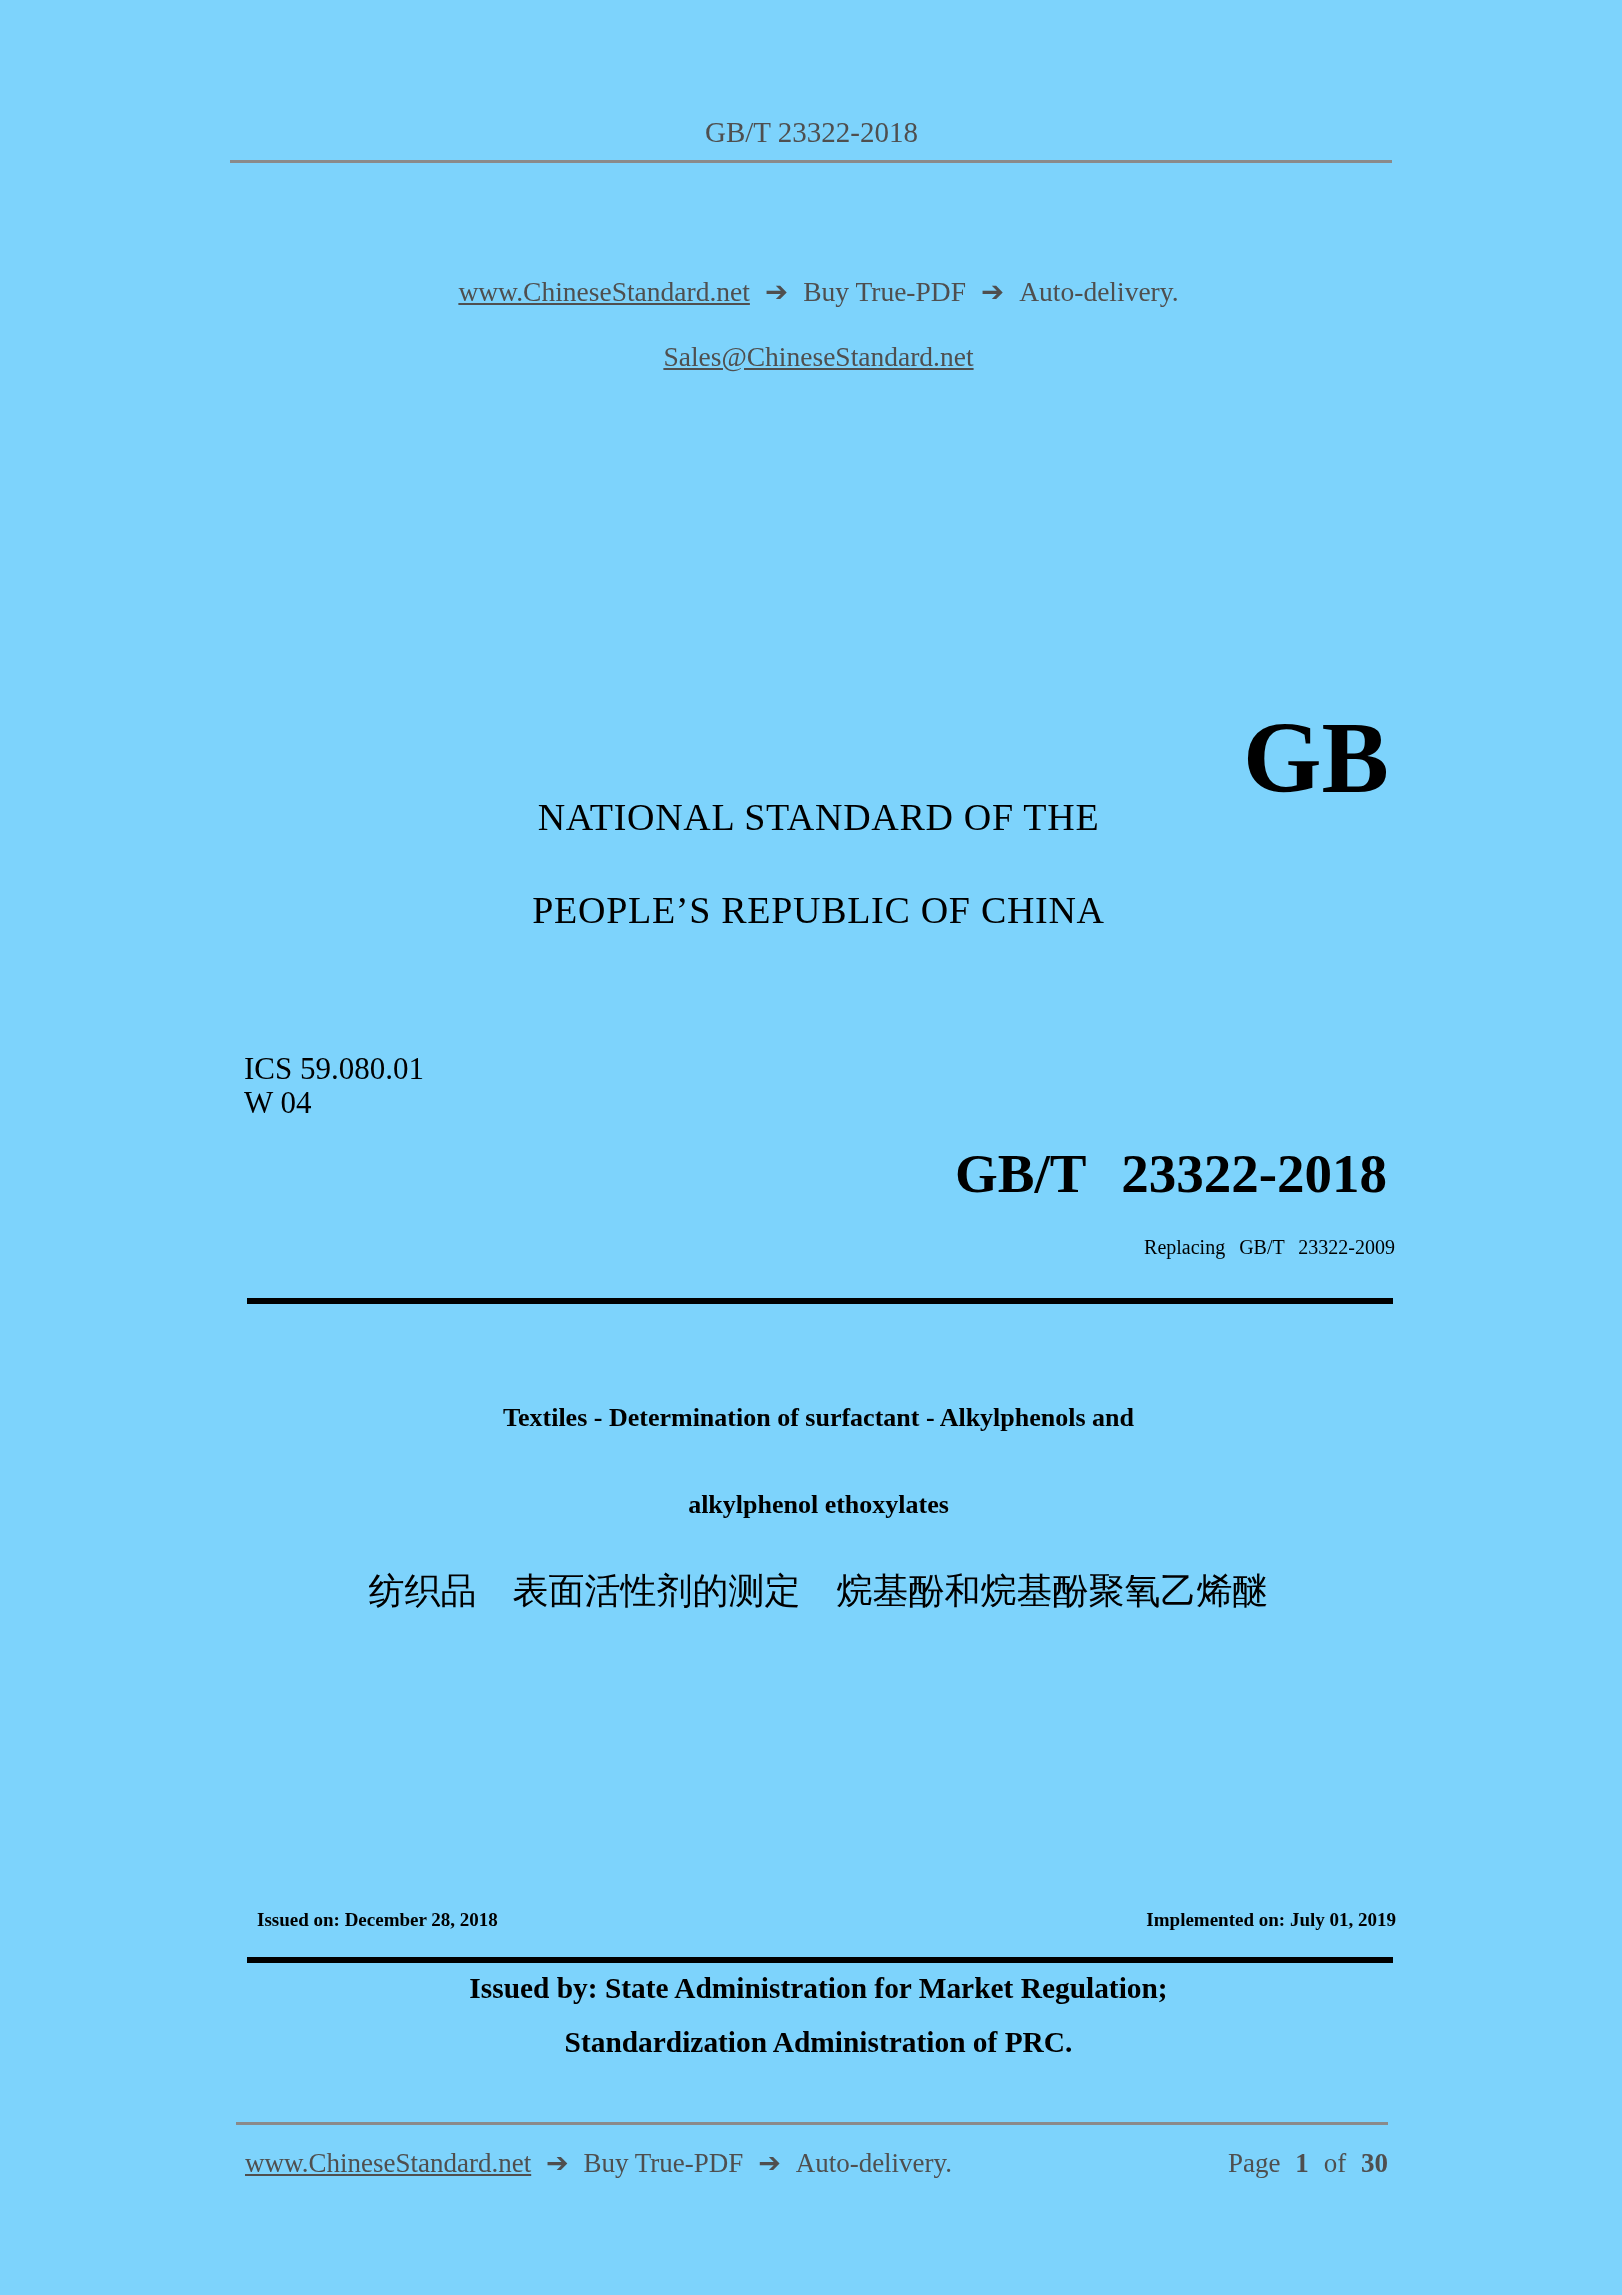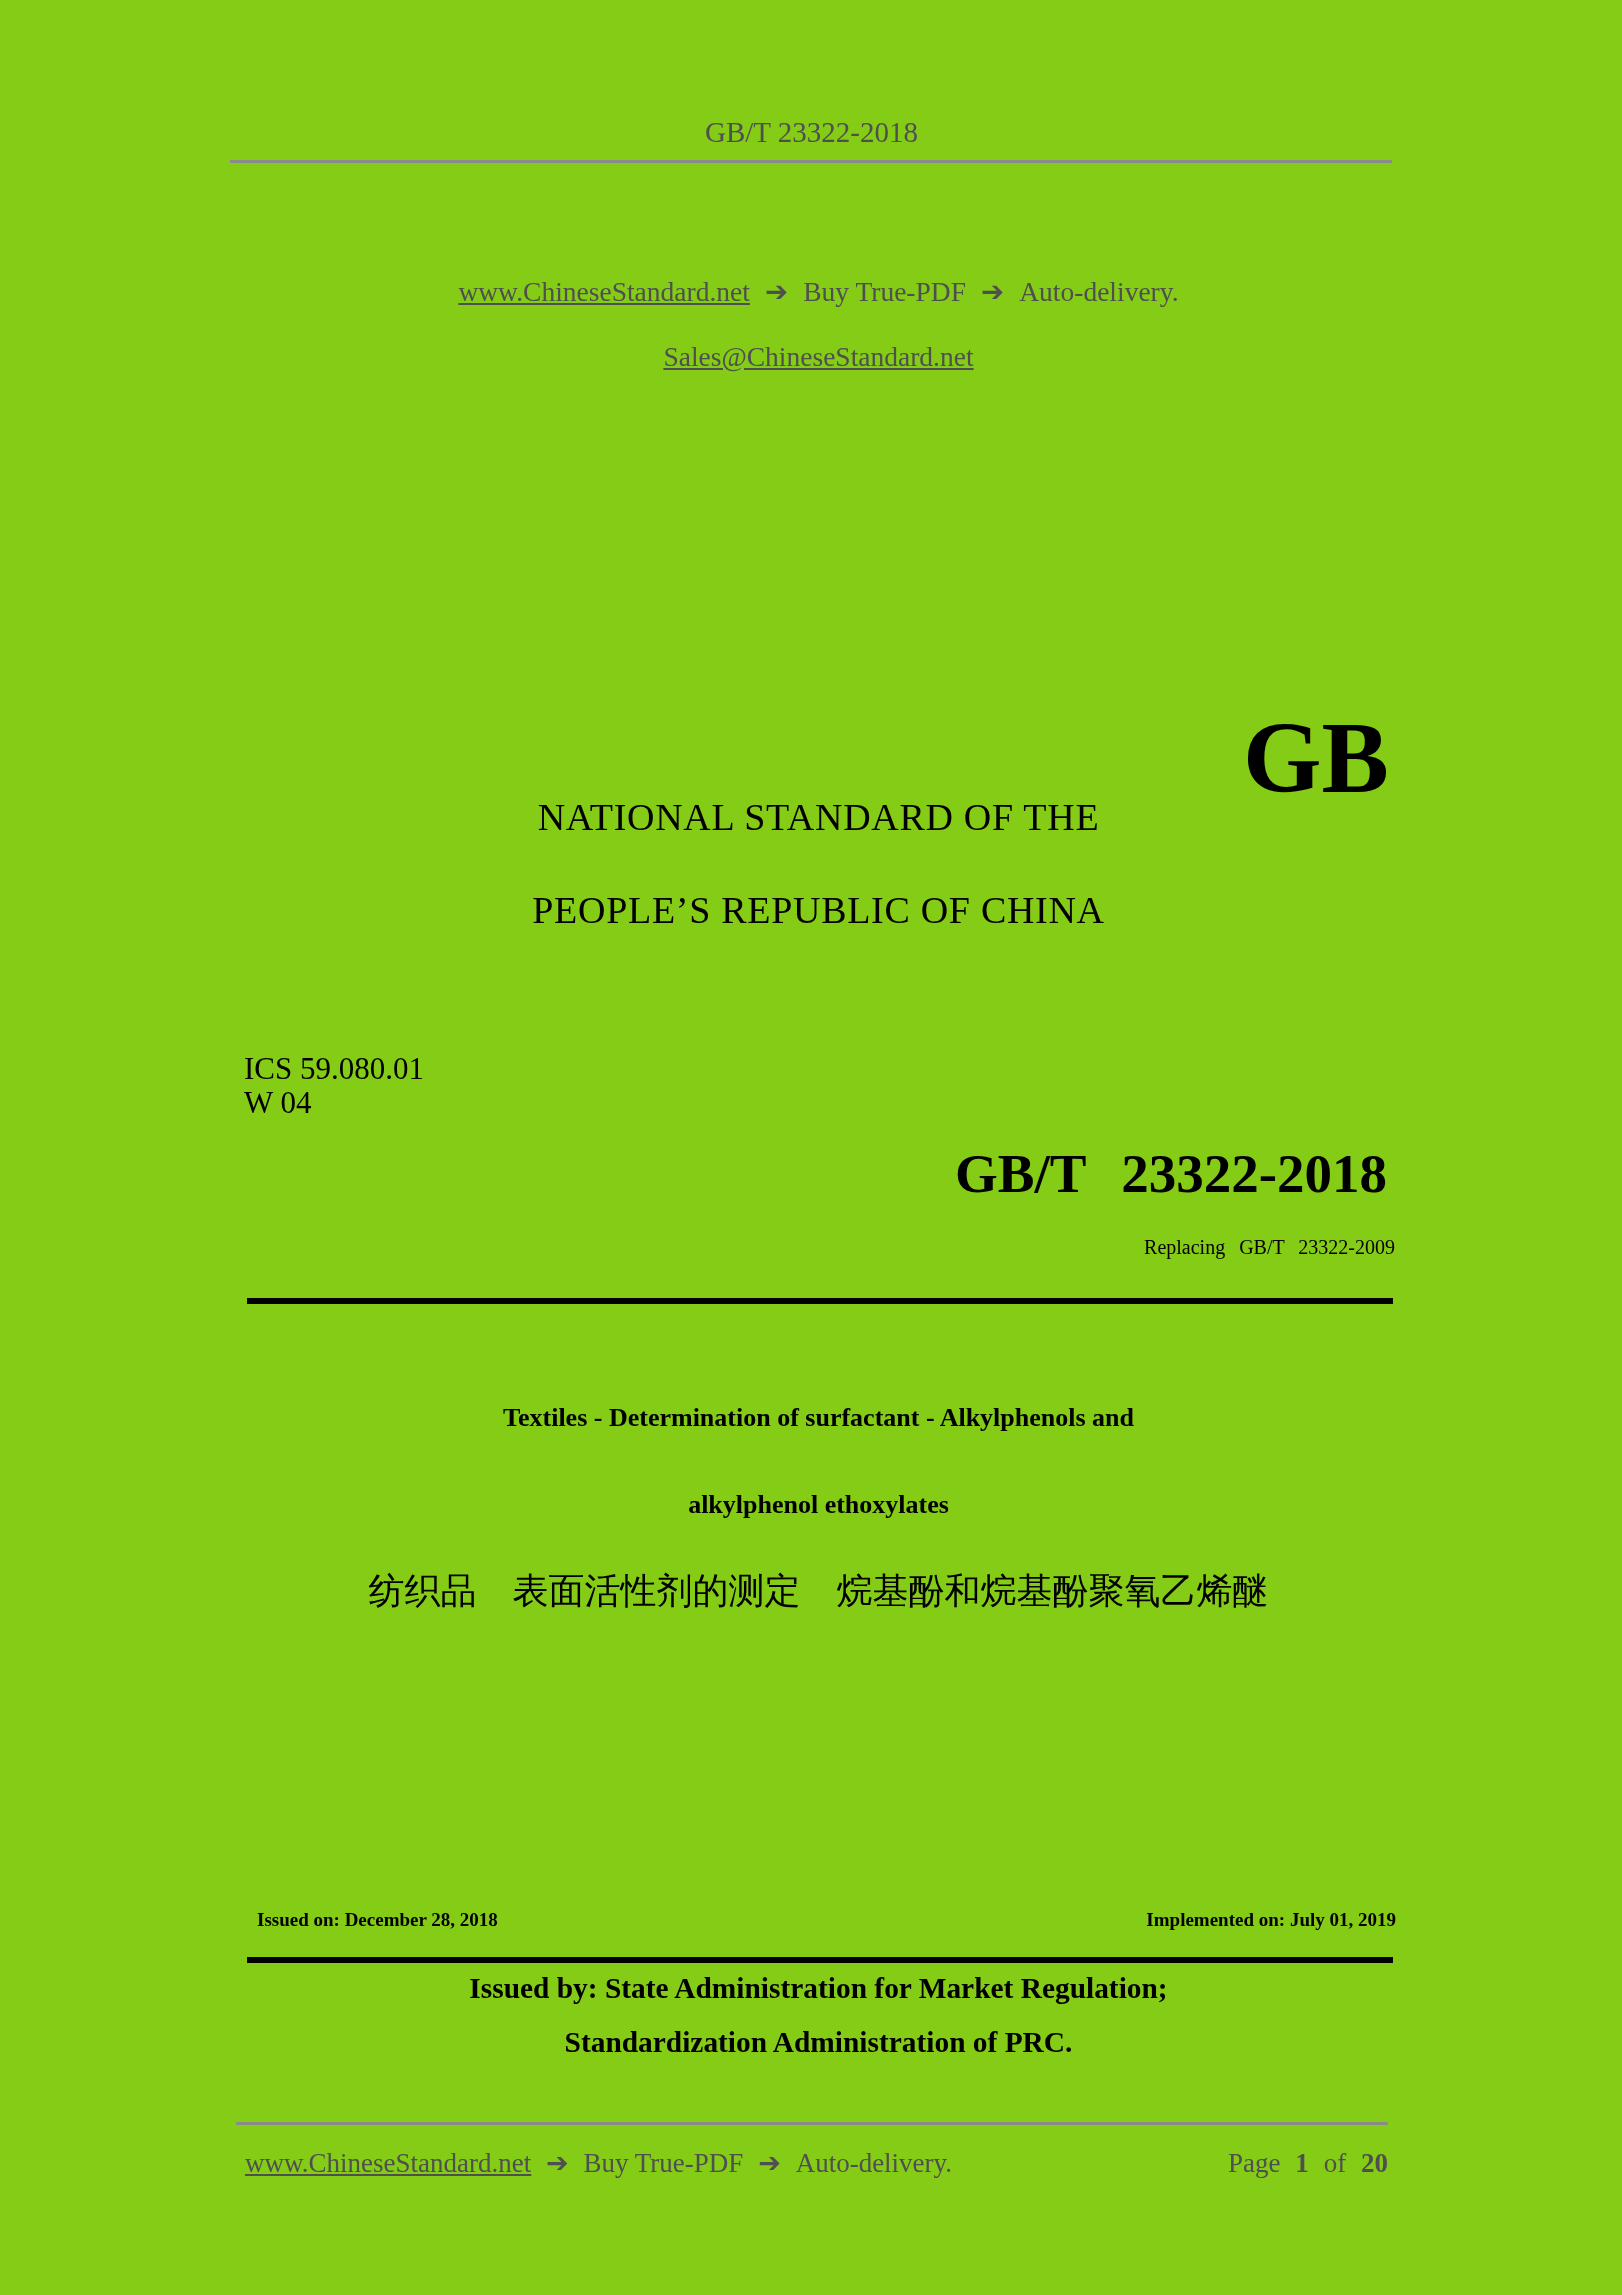--- a/index.html
+++ b/index.html
@@ -1,20 +1,20 @@
 <!DOCTYPE html>
 <html style="font-size:10.5px"><head>
 <meta charset="utf-8">
 <style>
   html,body{margin:0;padding:0;background:#ffffff;}
   .page{
     position:relative;
     width:1623px;
     height:2295px;
-    background:#84cc16;
+    background:#7dd3fc;
     font-family:"Liberation Serif","DejaVu Serif",serif;
     color:#000000;
     overflow:hidden;
   }
   .abs{position:absolute;line-height:1.2;white-space:nowrap;}
   .center{text-align:center;}
   .grey{color:#4f4f4f;}
   .rule{position:absolute;}
   .rule.thin{height:2.6px;background:#8a8a8a;}
   .rule.thick{height:5.9px;background:#000000;}
@@ -94,18 +94,18 @@
       <span class="seg underline">www.ChineseStandard.net</span>
       <span class="seg arrow">➔</span>
       <span class="seg">Buy True-PDF</span>
       <span class="seg arrow">➔</span>
       <span class="seg">Auto-delivery.</span>
     </span>
     <span>
       <span class="seg">Page</span>
       <span class="seg bold">1</span>
       <span class="seg">of</span>
-      <span class="seg bold">20</span>
+      <span class="seg bold">30</span>
     </span>
   </div>
 
 </div>
 
 
 </body></html>

